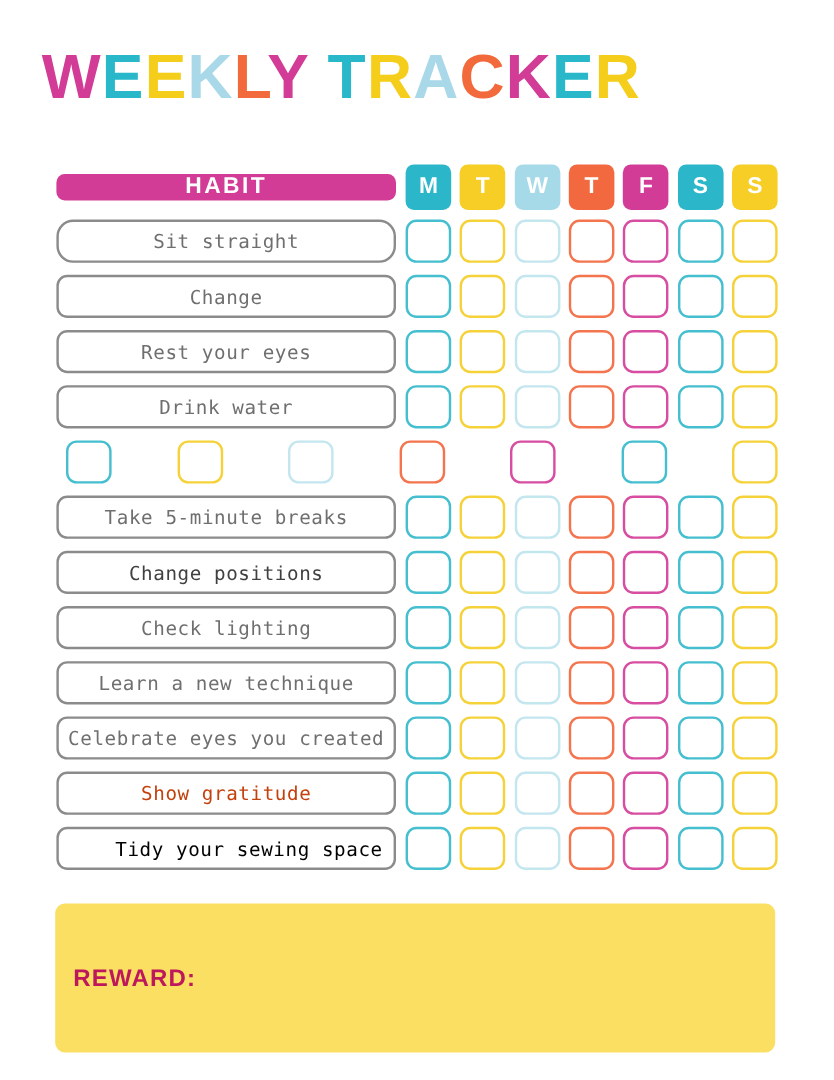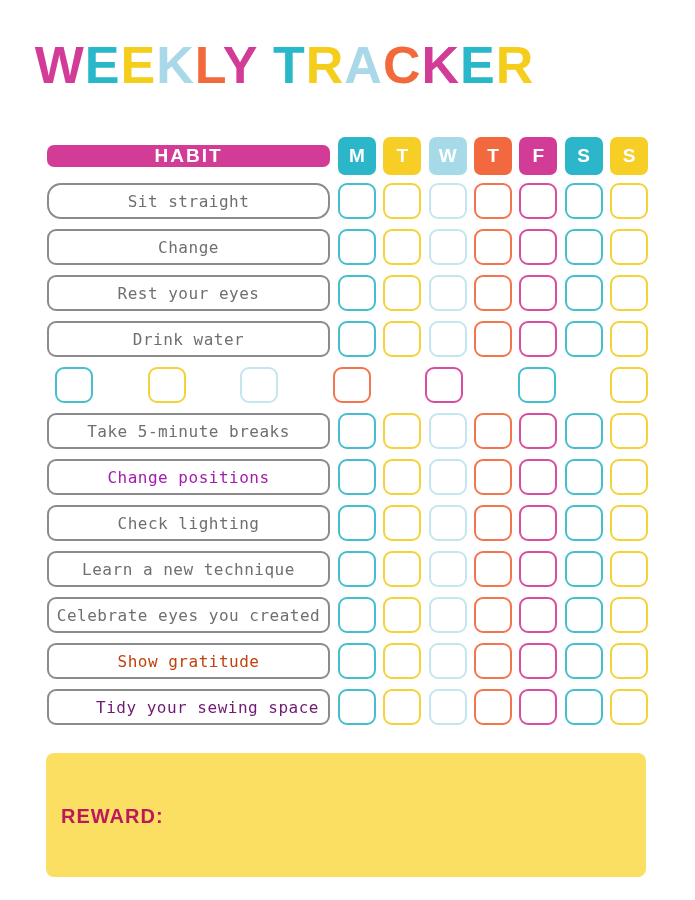--- a/index.html
+++ b/index.html
@@ -208,21 +208,21 @@
           <div class="checkbox" style="border-color: rgb(69, 191, 207);"></div>
           <div class="checkbox" style="border-color: rgb(245, 210, 58);"></div>
           <div class="checkbox" style="border-color: rgb(195, 230, 239);"></div>
           <div class="checkbox" style="border-color: rgb(244, 116, 78);"></div>
           <div class="checkbox" style="border-color: rgb(215, 77, 161);"></div>
           <div class="checkbox" style="border-color: rgb(69, 191, 207);"></div>
           <div class="checkbox" style="border-color: rgb(245, 210, 58);"></div>
         </div>
   </div>
       <div class="row">
-    <div class="habit-box" style="border-color: rgb(139, 139, 139); color: #a21caf;">Change positions</div>
+    <div class="habit-box" style="border-color: rgb(139, 139, 139); color: #404040;">Change positions</div>
     <div class="checks">
           <div class="checkbox" style="border-color: rgb(69, 191, 207);"></div>
           <div class="checkbox" style="border-color: rgb(245, 210, 58);"></div>
           <div class="checkbox" style="border-color: rgb(195, 230, 239);"></div>
           <div class="checkbox" style="border-color: rgb(244, 116, 78);"></div>
           <div class="checkbox" style="border-color: rgb(215, 77, 161);"></div>
           <div class="checkbox" style="border-color: rgb(69, 191, 207);"></div>
           <div class="checkbox" style="border-color: rgb(245, 210, 58);"></div>
         </div>
   </div>
@@ -268,21 +268,21 @@
           <div class="checkbox" style="border-color: rgb(69, 191, 207);"></div>
           <div class="checkbox" style="border-color: rgb(245, 210, 58);"></div>
           <div class="checkbox" style="border-color: rgb(195, 230, 239);"></div>
           <div class="checkbox" style="border-color: rgb(244, 116, 78);"></div>
           <div class="checkbox" style="border-color: rgb(215, 77, 161);"></div>
           <div class="checkbox" style="border-color: rgb(69, 191, 207);"></div>
           <div class="checkbox" style="border-color: rgb(245, 210, 58);"></div>
         </div>
   </div>
       <div class="row">
-    <div class="habit-box" style="border-color: rgb(139, 139, 139); color: #701a75; padding-left: 38px;">Tidy your sewing space</div>
+    <div class="habit-box" style="border-color: rgb(139, 139, 139); color: #000000; padding-left: 38px;">Tidy your sewing space</div>
     <div class="checks">
           <div class="checkbox" style="border-color: rgb(69, 191, 207);"></div>
           <div class="checkbox" style="border-color: rgb(245, 210, 58);"></div>
           <div class="checkbox" style="border-color: rgb(195, 230, 239);"></div>
           <div class="checkbox" style="border-color: rgb(244, 116, 78);"></div>
           <div class="checkbox" style="border-color: rgb(215, 77, 161);"></div>
           <div class="checkbox" style="border-color: rgb(69, 191, 207);"></div>
           <div class="checkbox" style="border-color: rgb(245, 210, 58);"></div>
         </div>
   </div>

